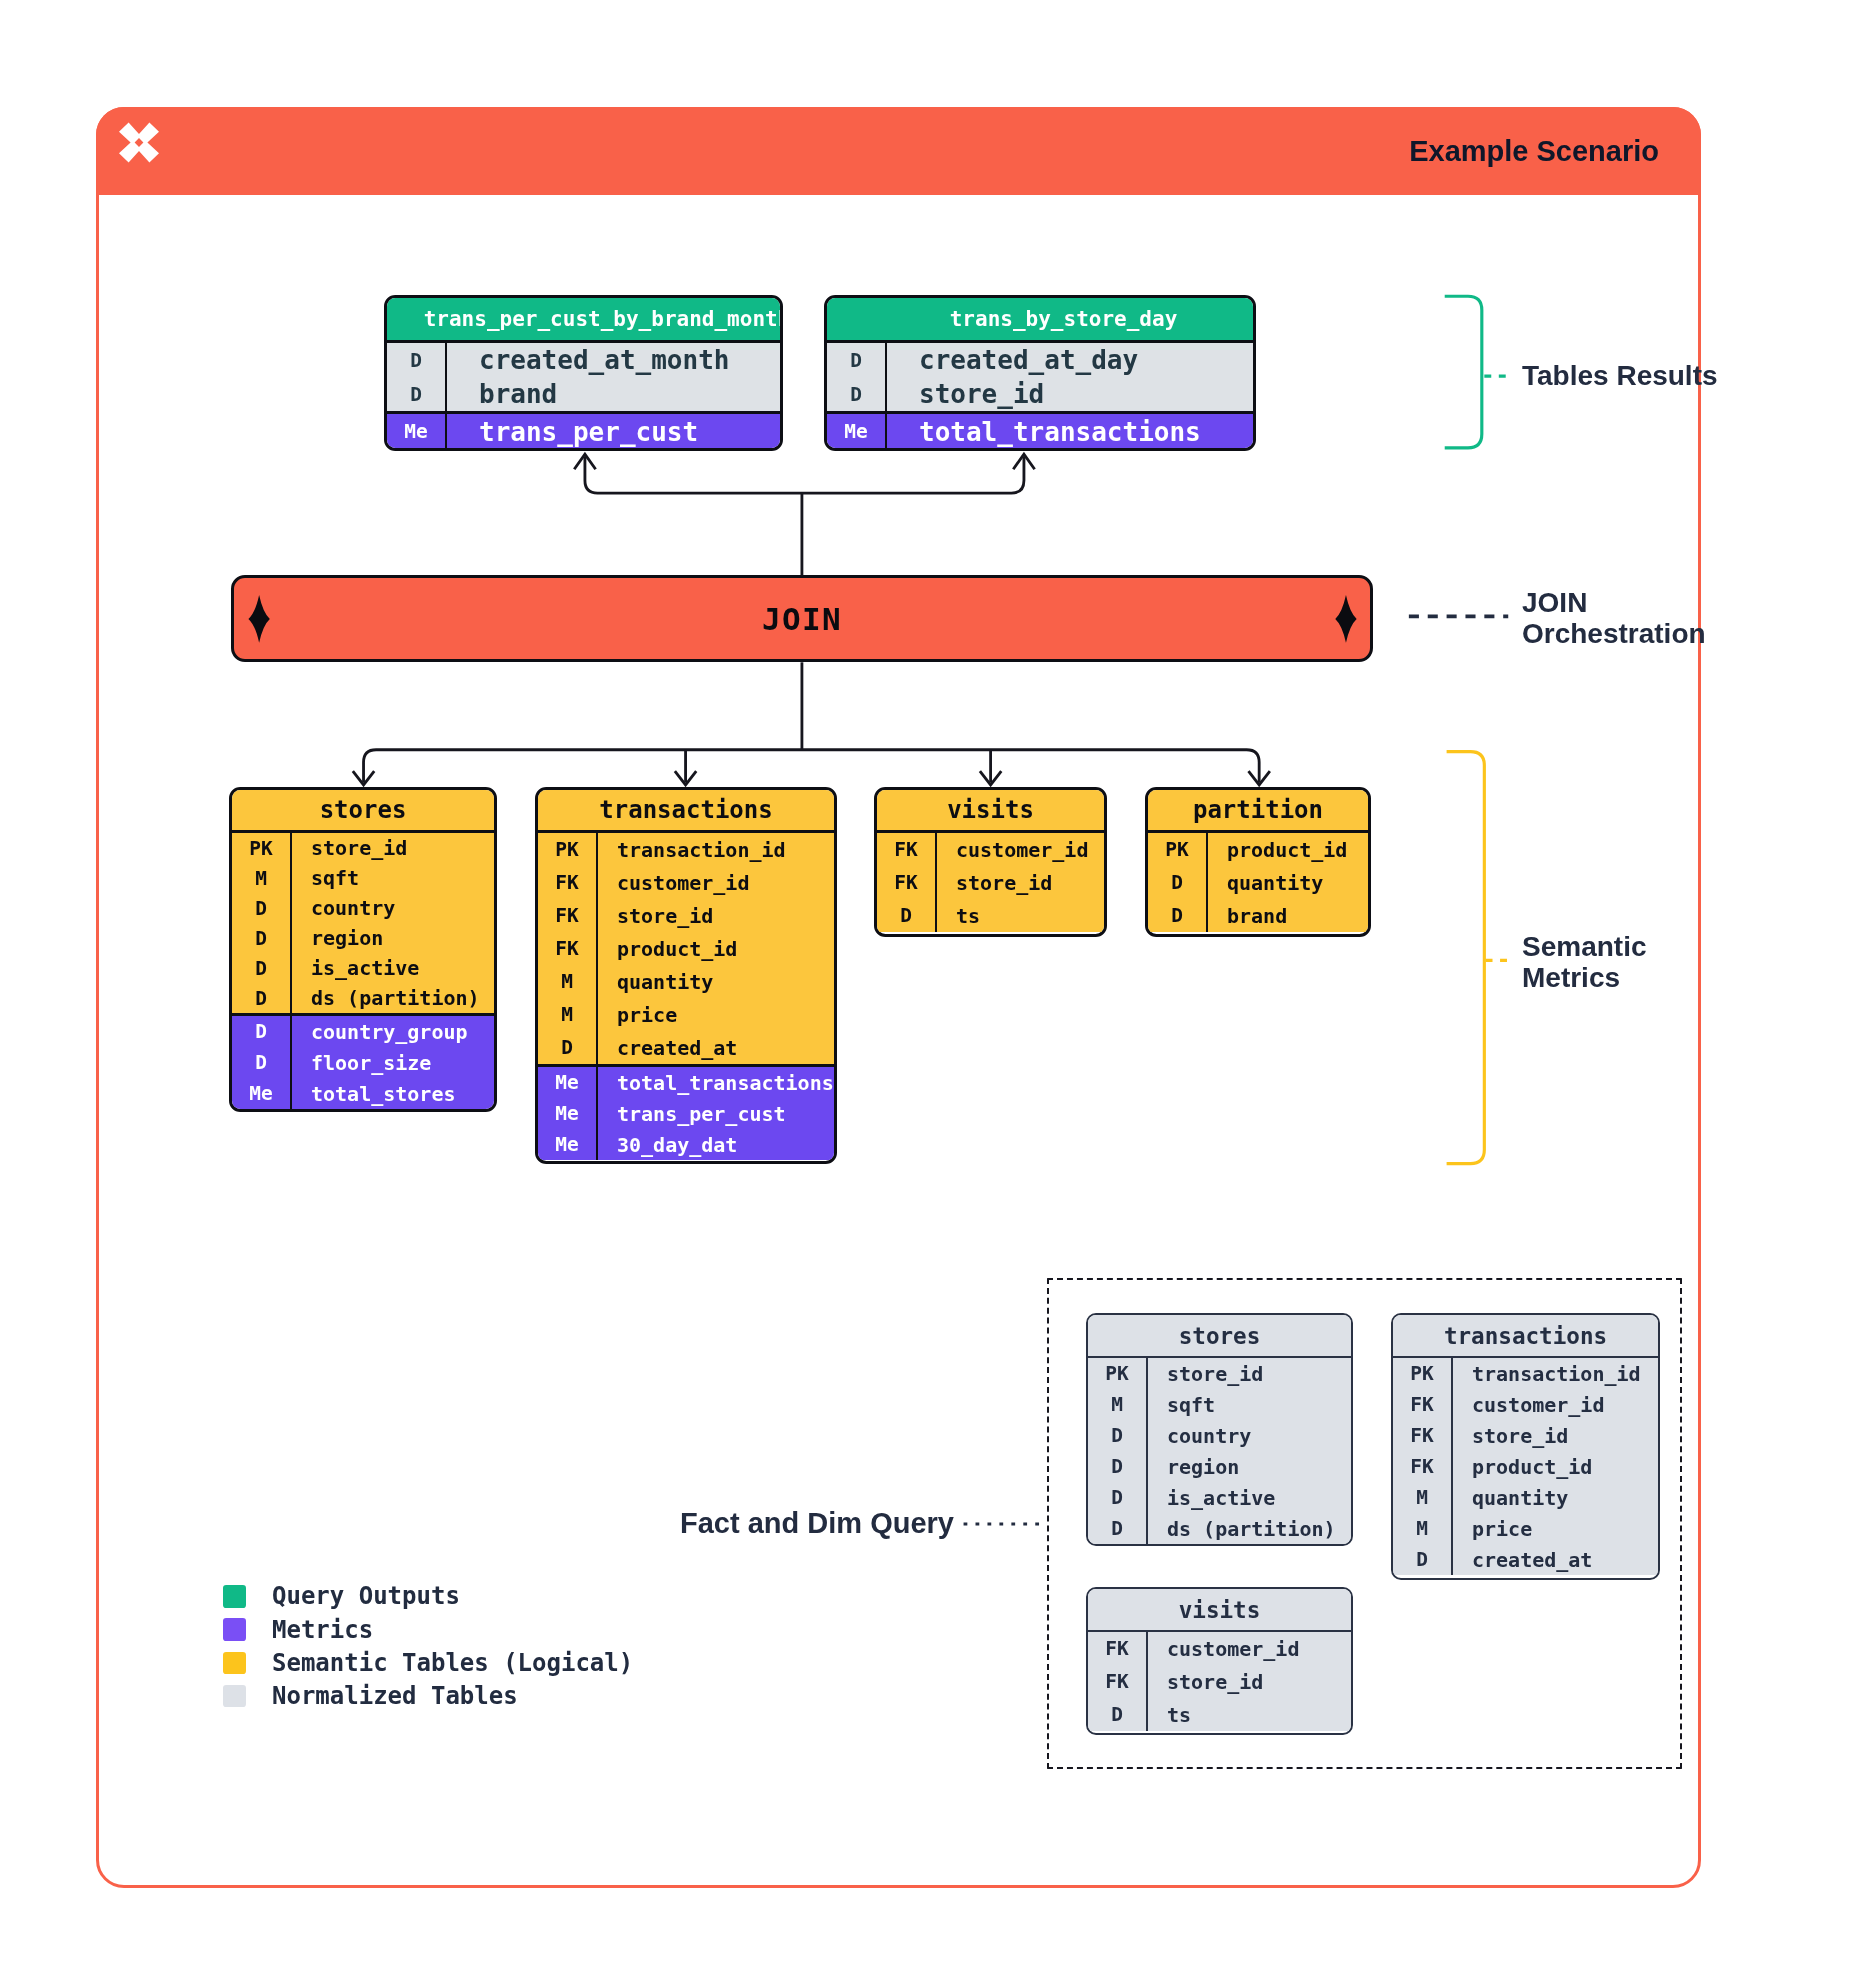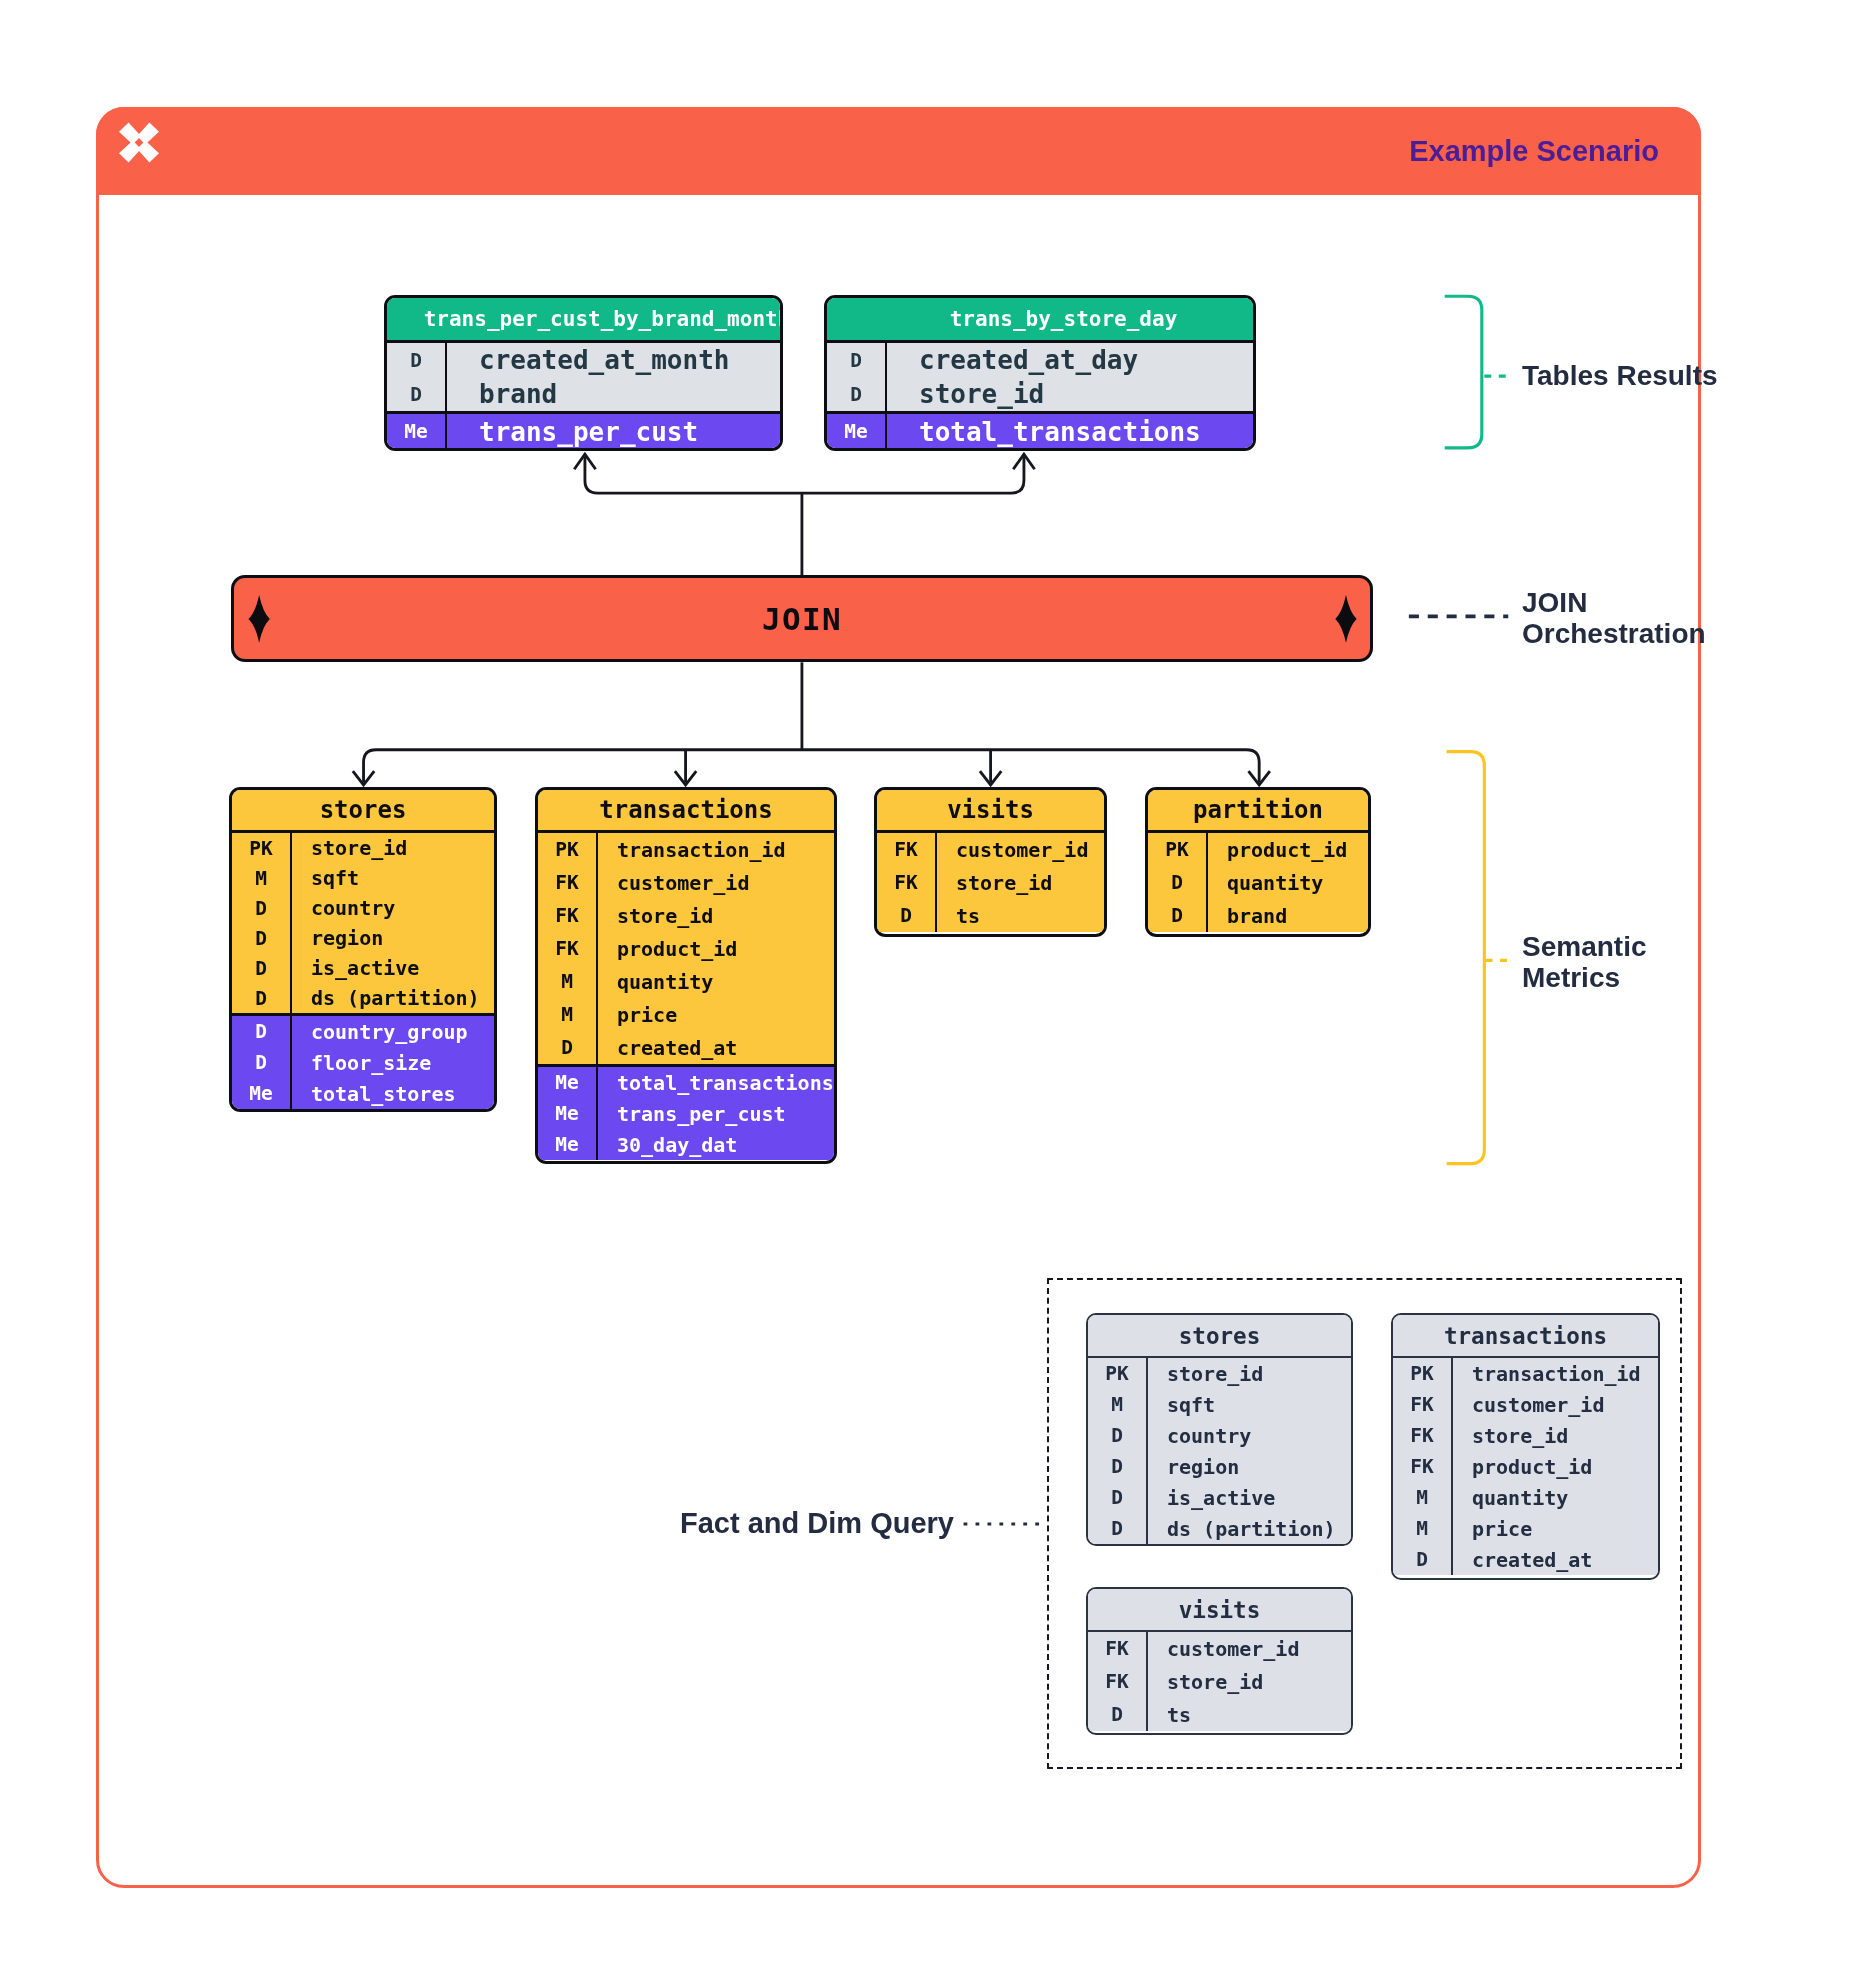--- a/index.html
+++ b/index.html
@@ -13,21 +13,21 @@
   #card{
     left:96px;top:107px;width:1605px;height:1781px;
     background:#ffffff;border:3.1px solid #F96149;border-radius:28px;
   }
   #topbar{
     left:96px;top:107px;width:1605px;height:88px;
     background:#F96149;border-radius:28px 28px 0 0;
     display:flex;align-items:center;justify-content:flex-end;padding-right:42px;
   }
   #topbar .title{
-    font-family:"Liberation Sans", sans-serif;font-weight:700;font-size:29px;color:#4c1d95;
+    font-family:"Liberation Sans", sans-serif;font-weight:700;font-size:29px;color:#0f172a;
   }
   
   .tbl{
     position:absolute;border:3.1px solid #0D0E14;border-radius:11.3px;overflow:hidden;
     --line:#0D0E14;
   }
   .tbl .tbl-header{
     display:flex;align-items:center;justify-content:center;
     border-bottom:3.1px solid var(--line);font-weight:700;
   }
@@ -341,20 +341,38 @@
       </div>
     </div>
 
   <div class="abs note" style="left:1522px;top:360px">Tables Results</div>
   <div class="abs note" style="left:1522px;top:587px">JOIN
 Orchestration</div>
   <div class="abs note" style="left:1522px;top:931px">Semantic
 Metrics</div>
   <div class="abs note" style="right:914px;top:1508px;font-size:29px;text-align:right">Fact and Dim Query</div>
 
+  <div id="legend" class="abs">
+    <div class="legend-item">
+      <span class="legend-swatch" style="background-color: rgb(16, 185, 135);"></span>
+      <span class="legend-label">Query Outputs</span>
+    </div>
+    <div class="legend-item">
+      <span class="legend-swatch" style="background-color: rgb(122, 79, 245);"></span>
+      <span class="legend-label">Metrics</span>
+    </div>
+    <div class="legend-item">
+      <span class="legend-swatch" style="background-color: rgb(252, 196, 28);"></span>
+      <span class="legend-label">Semantic Tables (Logical)</span>
+    </div>
+    <div class="legend-item">
+      <span class="legend-swatch" style="background-color: rgb(221, 225, 231);"></span>
+      <span class="legend-label">Normalized Tables</span>
+    </div>
+  </div>
 
   <svg class="overlay" width="1868" height="1985" viewBox="0 0 2970 3156">
 
     <g stroke="#16161E" stroke-width="4.5" fill="none">
       <path d="M1275 915 V784"></path>
       <path d="M930 726 V764 Q930 784 950 784 H1608 Q1628 784 1628 764 V726"></path>
       <path d="M913 746 L930 722 L947 746"></path>
       <path d="M1611 746 L1628 722 L1645 746"></path>
     </g>
 

